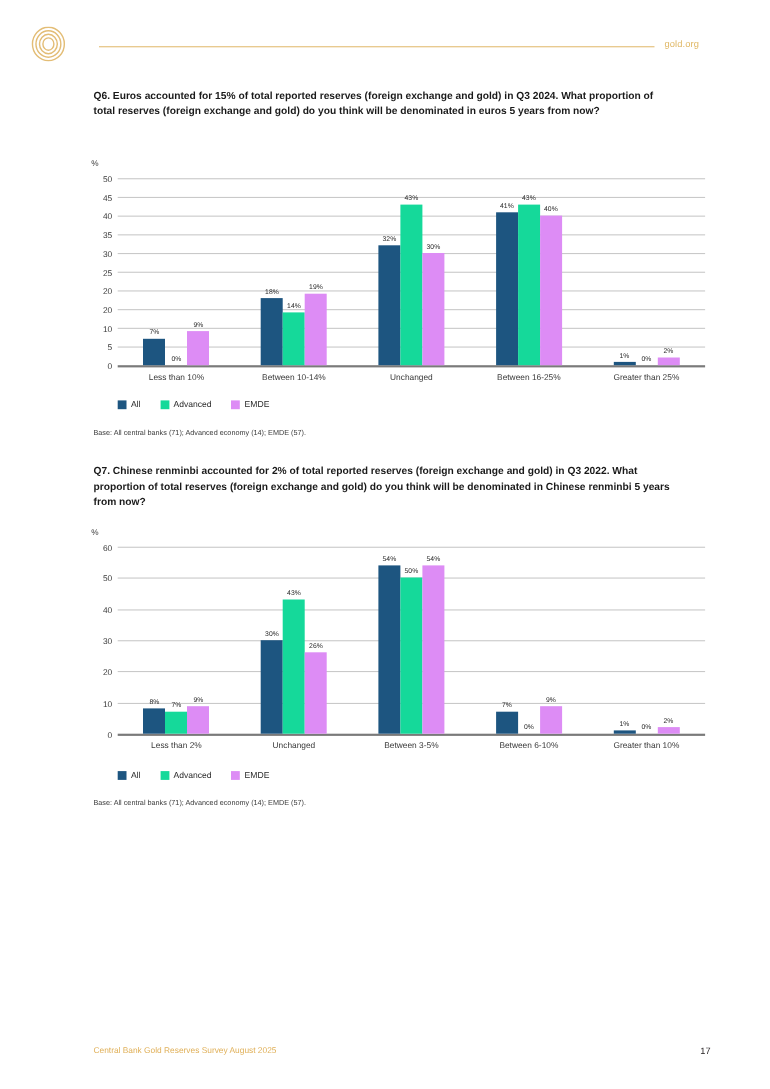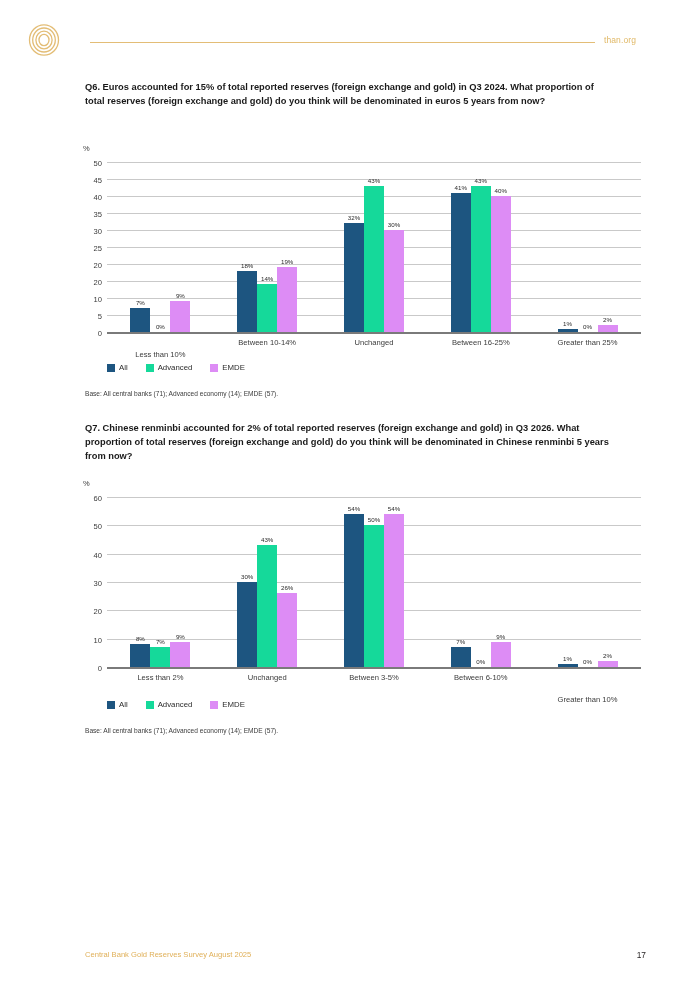--- a/index.html
+++ b/index.html
@@ -170,21 +170,21 @@
 <div class="page-header">
   <div class="logo">
     <svg width="32" height="32" viewBox="0 0 32 32">
       <ellipse cx="16" cy="16" rx="14.5" ry="15.2" fill="none" stroke="#e3bd76" stroke-width="1.3"></ellipse>
       <ellipse cx="16" cy="16" rx="11.3" ry="12" fill="none" stroke="#e3bd76" stroke-width="1.3"></ellipse>
       <ellipse cx="16" cy="16" rx="8.1" ry="8.8" fill="none" stroke="#e3bd76" stroke-width="1.3"></ellipse>
       <ellipse cx="16" cy="16" rx="5" ry="5.6" fill="none" stroke="#e3bd76" stroke-width="1.3"></ellipse>
     </svg>
   </div>
   <div class="header-rule"></div>
-  <div class="header-site">than.org</div>
+  <div class="header-site">gold.org</div>
 </div>
 
 <div class="question" id="question-q6">Q6. Euros accounted for 15% of total reported reserves (foreign exchange and gold) in Q3 2024. What proportion of total reserves (foreign exchange and gold) do you think will be denominated in euros 5 years from now?</div>
 <div class="chart" id="chart-q6">
     <div class="axis-unit" style="left: 83px; top: 0px;">%</div>
     <div class="baseline" style="left: 107px; top: 188px;"></div>
     <div class="ytick" style="top: 189px;">0</div>
     <div class="gridline" style="left: 107px; top: 171px;"></div>
     <div class="ytick" style="top: 172px;">5</div>
     <div class="gridline" style="left: 107px; top: 154px;"></div>
@@ -203,21 +203,21 @@
     <div class="ytick" style="top: 53px;">40</div>
     <div class="gridline" style="left: 107px; top: 35px;"></div>
     <div class="ytick" style="top: 36px;">45</div>
     <div class="gridline" style="left: 107px; top: 18px;"></div>
     <div class="ytick" style="top: 19px;">50</div>
     <div class="bar" style="left: 130.4px; width: 20px; height: 23.8px; background: rgb(29, 85, 128); top: 164.2px; bottom: auto;"></div>
     <div class="bar-label" style="left: 140.4px; top: 155.2px;">7%</div>
     <div class="bar-label" style="left: 160.4px; top: 179px;">0%</div>
     <div class="bar" style="left: 170.4px; width: 20px; height: 30.6px; background: rgb(221, 140, 245); top: 157.4px; bottom: auto;"></div>
     <div class="bar-label" style="left: 180.4px; top: 148.4px;">9%</div>
-    <div class="xtick" style="left: 160.4px; top: 194px; margin-top: 12px;">Less than 10%</div>
+    <div class="xtick" style="left: 160.4px; top: 194px;">Less than 10%</div>
     <div class="bar" style="left: 237.2px; width: 20px; height: 61.2px; background: rgb(29, 85, 128); top: 126.8px; bottom: auto;"></div>
     <div class="bar-label" style="left: 247.2px; top: 117.8px;">18%</div>
     <div class="bar" style="left: 257.2px; width: 20px; height: 47.6px; background: rgb(21, 217, 154); top: 140.4px; bottom: auto;"></div>
     <div class="bar-label" style="left: 267.2px; top: 131.4px;">14%</div>
     <div class="bar" style="left: 277.2px; width: 20px; height: 64.6px; background: rgb(221, 140, 245); top: 123.4px; bottom: auto;"></div>
     <div class="bar-label" style="left: 287.2px; top: 114.4px;">19%</div>
     <div class="xtick" style="left: 267.2px; top: 194px;">Between 10-14%</div>
     <div class="bar" style="left: 344px; width: 20px; height: 108.8px; background: rgb(29, 85, 128); top: 79.2px; bottom: auto;"></div>
     <div class="bar-label" style="left: 354px; top: 70.2px;">32%</div>
     <div class="bar" style="left: 364px; width: 20px; height: 146.2px; background: rgb(21, 217, 154); top: 41.8px; bottom: auto;"></div>
@@ -248,21 +248,21 @@
       <span class="legend-swatch" style="background: rgb(21, 217, 154);"></span>
       <span>Advanced</span>
     </div>
     <div class="legend-item">
       <span class="legend-swatch" style="background: rgb(221, 140, 245);"></span>
       <span>EMDE</span>
     </div>
   </div>
 <div class="base-note" id="base-q6">Base: All central banks (71); Advanced economy (14); EMDE (57).</div>
 
-<div class="question" id="question-q7">Q7. Chinese renminbi accounted for 2% of total reported reserves (foreign exchange and gold) in Q3 2026. What proportion of total reserves (foreign exchange and gold) do you think will be denominated in Chinese renminbi 5 years from now?</div>
+<div class="question" id="question-q7">Q7. Chinese renminbi accounted for 2% of total reported reserves (foreign exchange and gold) in Q3 2022. What proportion of total reserves (foreign exchange and gold) do you think will be denominated in Chinese renminbi 5 years from now?</div>
 <div class="chart" id="chart-q7">
     <div class="axis-unit" style="left: 83px; top: 0px;">%</div>
     <div class="baseline" style="left: 107px; top: 188px;"></div>
     <div class="ytick" style="top: 189px;">0</div>
     <div class="gridline" style="left: 107px; top: 159.667px;"></div>
     <div class="ytick" style="top: 160.667px;">10</div>
     <div class="gridline" style="left: 107px; top: 131.333px;"></div>
     <div class="ytick" style="top: 132.333px;">20</div>
     <div class="gridline" style="left: 107px; top: 103px;"></div>
     <div class="ytick" style="top: 104px;">30</div>
@@ -297,21 +297,21 @@
     <div class="bar-label" style="left: 460.8px; top: 159.167px;">7%</div>
     <div class="bar-label" style="left: 480.8px; top: 179px;">0%</div>
     <div class="bar" style="left: 490.8px; width: 20px; height: 25.5px; background: rgb(221, 140, 245); top: 162.5px; bottom: auto;"></div>
     <div class="bar-label" style="left: 500.8px; top: 153.5px;">9%</div>
     <div class="xtick" style="left: 480.8px; top: 194px;">Between 6-10%</div>
     <div class="bar" style="left: 557.6px; width: 20px; height: 2.83333px; background: rgb(29, 85, 128); top: 185.167px; bottom: auto;"></div>
     <div class="bar-label" style="left: 567.6px; top: 176.167px;">1%</div>
     <div class="bar-label" style="left: 587.6px; top: 179px;">0%</div>
     <div class="bar" style="left: 597.6px; width: 20px; height: 5.66667px; background: rgb(221, 140, 245); top: 182.333px; bottom: auto;"></div>
     <div class="bar-label" style="left: 607.6px; top: 173.333px;">2%</div>
-    <div class="xtick" style="left: 587.6px; top: 194px; margin-top: 22px;">Greater than 10%</div>
+    <div class="xtick" style="left: 587.6px; top: 194px;">Greater than 10%</div>
   </div>
 <div class="legend" id="legend-q7">
     <div class="legend-item">
       <span class="legend-swatch" style="background: rgb(29, 85, 128);"></span>
       <span>All</span>
     </div>
     <div class="legend-item">
       <span class="legend-swatch" style="background: rgb(21, 217, 154);"></span>
       <span>Advanced</span>
     </div>

